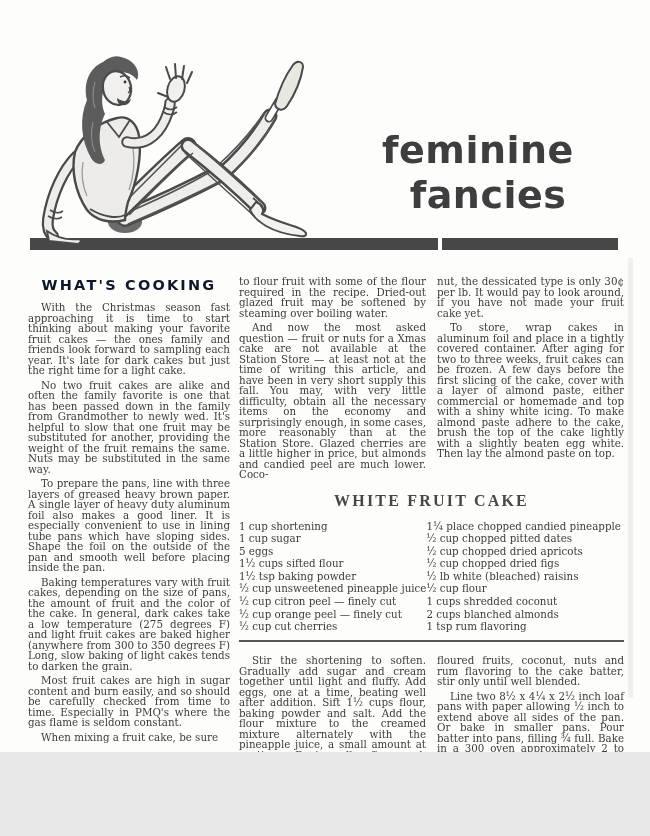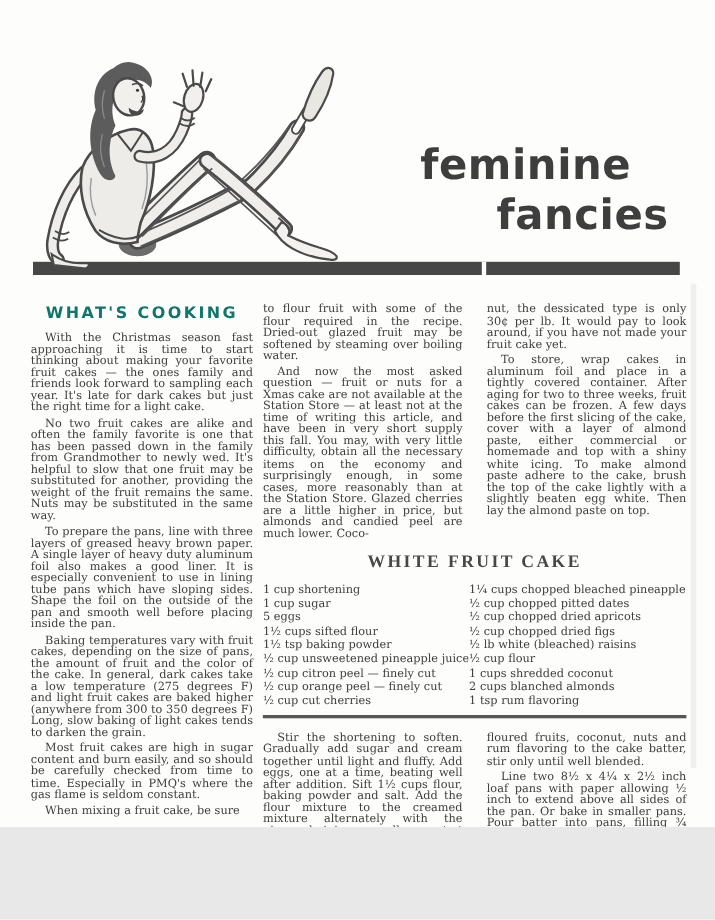--- a/index.html
+++ b/index.html
@@ -14,40 +14,40 @@
     background:#474747;
   }
   .bar-gap{ position:absolute; left:438px; top:238px; width:4px; height:12px; background:#fdfdfb;}
   .illustration{ position:absolute; left:25px; top:52px; width:340px; height:202px; }
   .masthead{
     position:absolute; left:368px; top:128px; width:240px;
     font-family:"DejaVu Sans", sans-serif; font-weight:700;
     font-size:38px; line-height:45px; color:#3e3e3e; letter-spacing:.5px;
   }
   .masthead .l1{ text-align:left; padding-left:14px; }
-  .masthead .l2{ text-align:right; }
+  .masthead .l2{ text-align:center; }
   .scan-streak{ position:absolute; left:628px; top:258px; width:5px; height:440px; background:#f0efec; }
   
   .main{
     position:absolute; left:28px; top:276px; width:596px;
     display:flex; gap:9px;
   }
   .col1{ width:202px; flex:0 0 202px; }
   .rightzone{ flex:1; min-width:0; }
   .whats-cooking{
     font-family:"DejaVu Sans", sans-serif; font-weight:700;
-    font-size:14.5px; letter-spacing:2.2px; color:#0f766e;
+    font-size:14.5px; letter-spacing:2.2px; color:#0f172a;
     text-align:center; margin:1px 0 9px 0;
   }
   .bodytext p{
     font-size:10.3px; line-height:10.5px; text-align:justify;
     margin:0 0 4px 0; text-indent:13px; color:#3c3c3c;
   }
   .bodytext p.noindent{ text-indent:0; }
-  .tworow{ display:flex; gap:22px; }
+  .tworow{ display:flex; gap:11px; }
   .tworow .c{ flex:1; min-width:0; }
   .recipe-heading{
     font-family:Liberation Serif, serif; font-weight:700;
     font-size:16px; letter-spacing:2.2px; color:#474747;
     text-align:center; margin:8px 0 10px 0;
   }
   .ingredients{ display:flex;justify-content:space-between; }
   .ingredients ul{ list-style:none; margin:0; padding:0; }
   .ing-left{ flex:0 0 47%; padding-left:10px; box-sizing:border-box; }
   .ing-right{ flex:1; padding-left:6px; box-sizing:border-box; }
@@ -168,21 +168,21 @@
           <li>1 cup sugar</li>
           <li>5 eggs</li>
           <li>1½ cups sifted flour</li>
           <li>1½ tsp baking powder</li>
           <li>½ cup unsweetened pineapple juice</li>
           <li>½ cup citron peel — finely cut</li>
           <li>½ cup orange peel — finely cut</li>
           <li>½ cup cut cherries</li>
         </ul>
         <ul class="ing-right">
-          <li>1¼ cups chopped bleached pineapple</li>
+          <li>1¼ place chopped candied pineapple</li>
           <li>½ cup chopped pitted dates</li>
           <li>½ cup chopped dried apricots</li>
           <li>½ cup chopped dried figs</li>
           <li>½ lb white (bleached) raisins</li>
           <li>½ cup flour</li>
           <li>1 cups shredded coconut</li>
           <li>2 cups blanched almonds</li>
           <li>1 tsp rum flavoring</li>
         </ul>
       </div>

